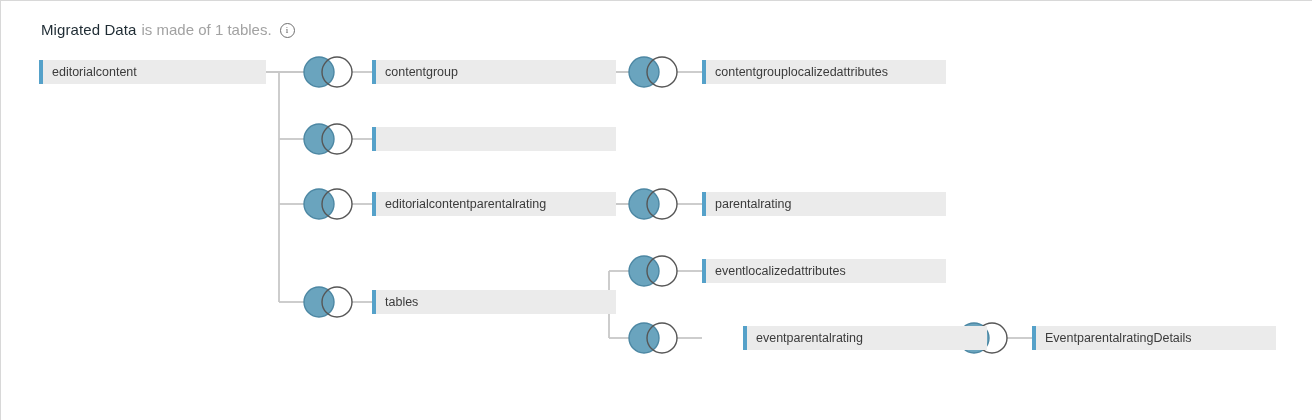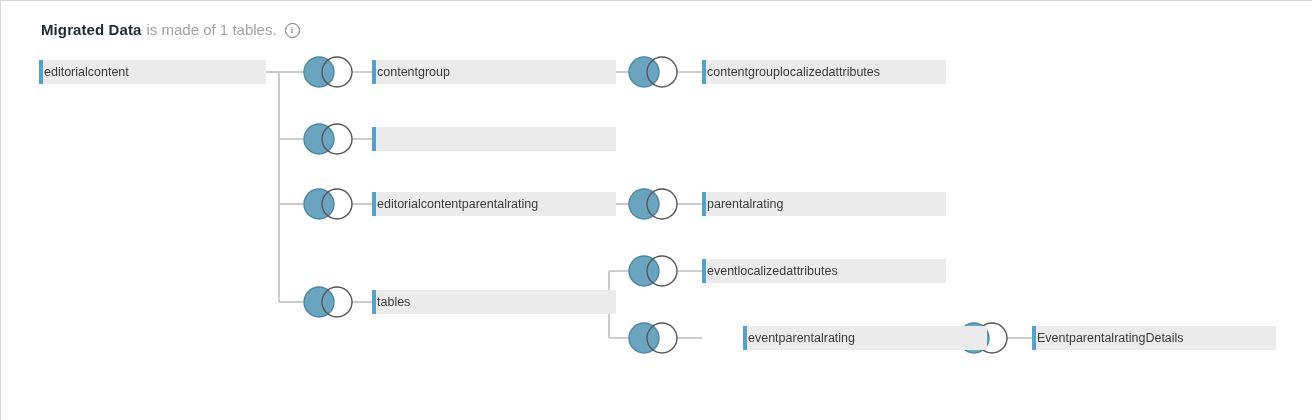--- a/index.html
+++ b/index.html
@@ -11,21 +11,21 @@
     overflow:hidden;
     box-sizing:border-box;
     border-top:1px solid var(--panel_border);
     border-left:1px solid var(--panel_border);
   }
   .header{
     position:absolute;left:40px;top:20px;
     display:flex;align-items:center;gap:5px;
     font-size:15px;line-height:18px;white-space:nowrap;
   }
-  .title{font-weight:bold;color:var(--title_color);letter-spacing:.1px;}
+  .title{font-weight:normal;color:var(--title_color);letter-spacing:.1px;}
   .subtitle{color:var(--subtitle_color);}
   .info{
     display:inline-flex;align-items:center;justify-content:center;
     width:13px;height:13px;margin-left:3px;
     border:1px solid #6f6f6f;border-radius:50%;
     color:#555;font-size:9px;line-height:9px;
     font-family:"Liberation Serif",serif;
     cursor:pointer;
   }
   svg.wires{position:absolute;left:0;top:0;}
@@ -37,21 +37,21 @@
     position:absolute;height:24px;width:244px;
     background:var(--bar_bg);
     display:flex;align-items:center;
     cursor:pointer;
   }
   .accent{
     width:4px;height:24px;flex:0 0 4px;
     background:var(--accent);
   }
   .label{
-    margin-left:1px;
+    margin-left:9px;
     font-size:12.5px;color:var(--bar_text);
     white-space:nowrap;overflow:hidden;
   }
 </style>
 </head>
 <body>
 
 <div class="canvas">
 
   <div class="header">

